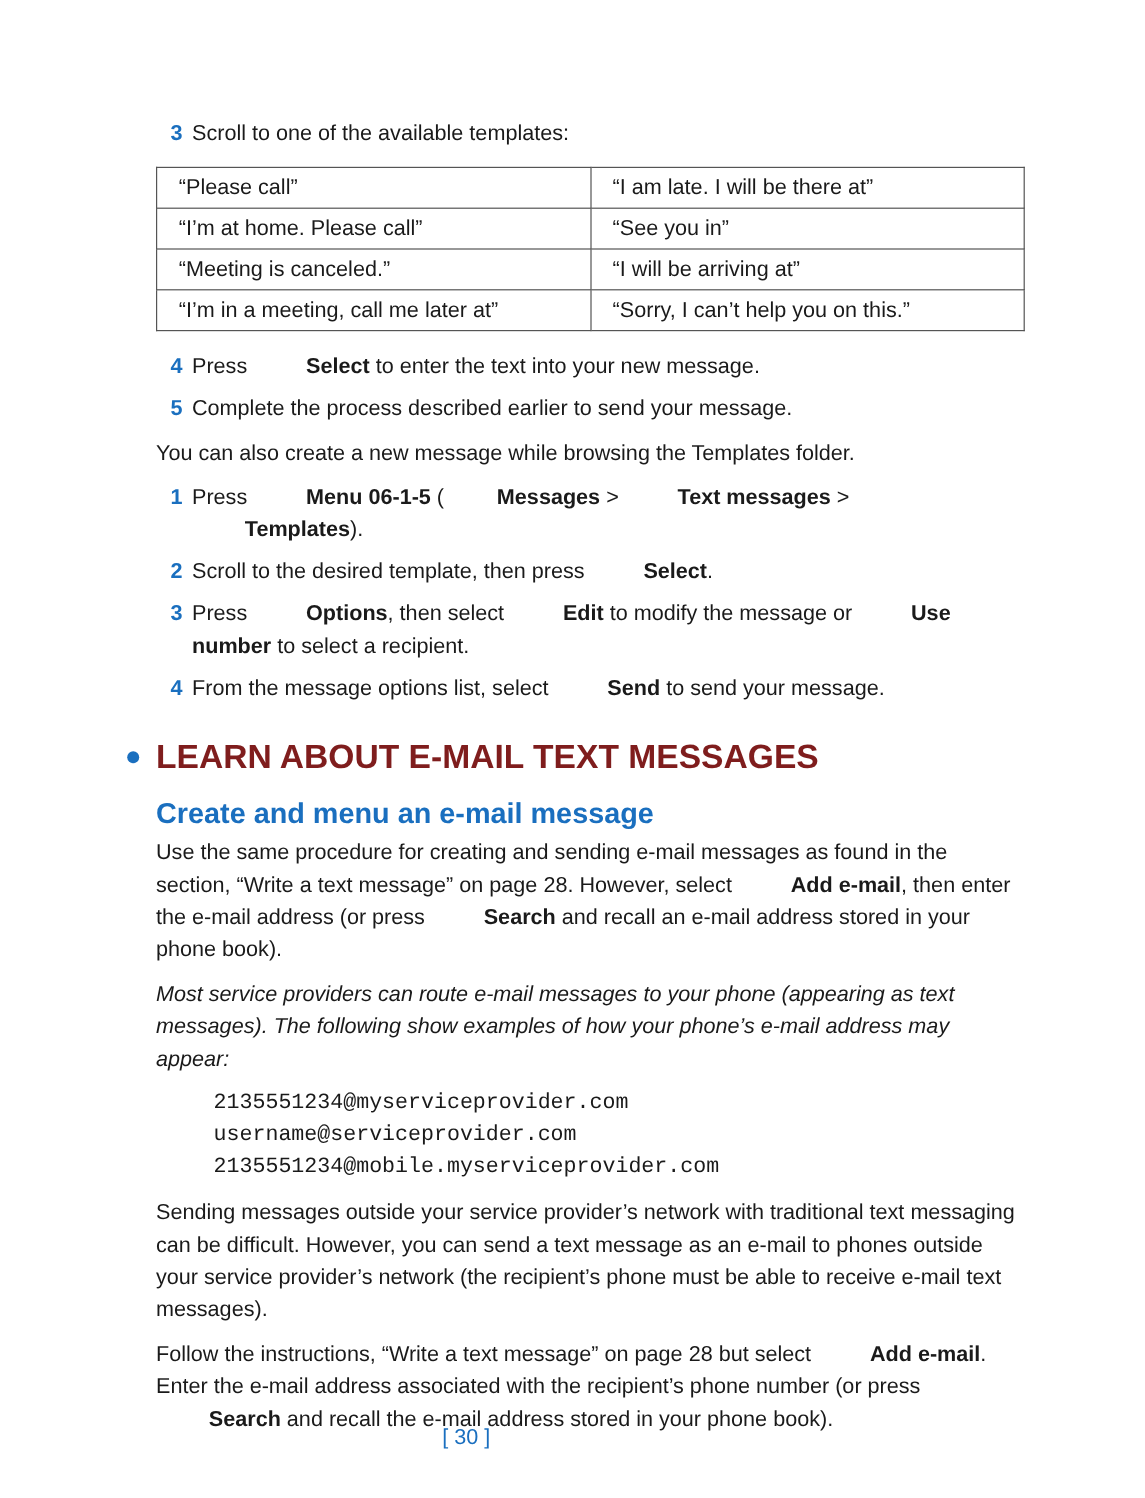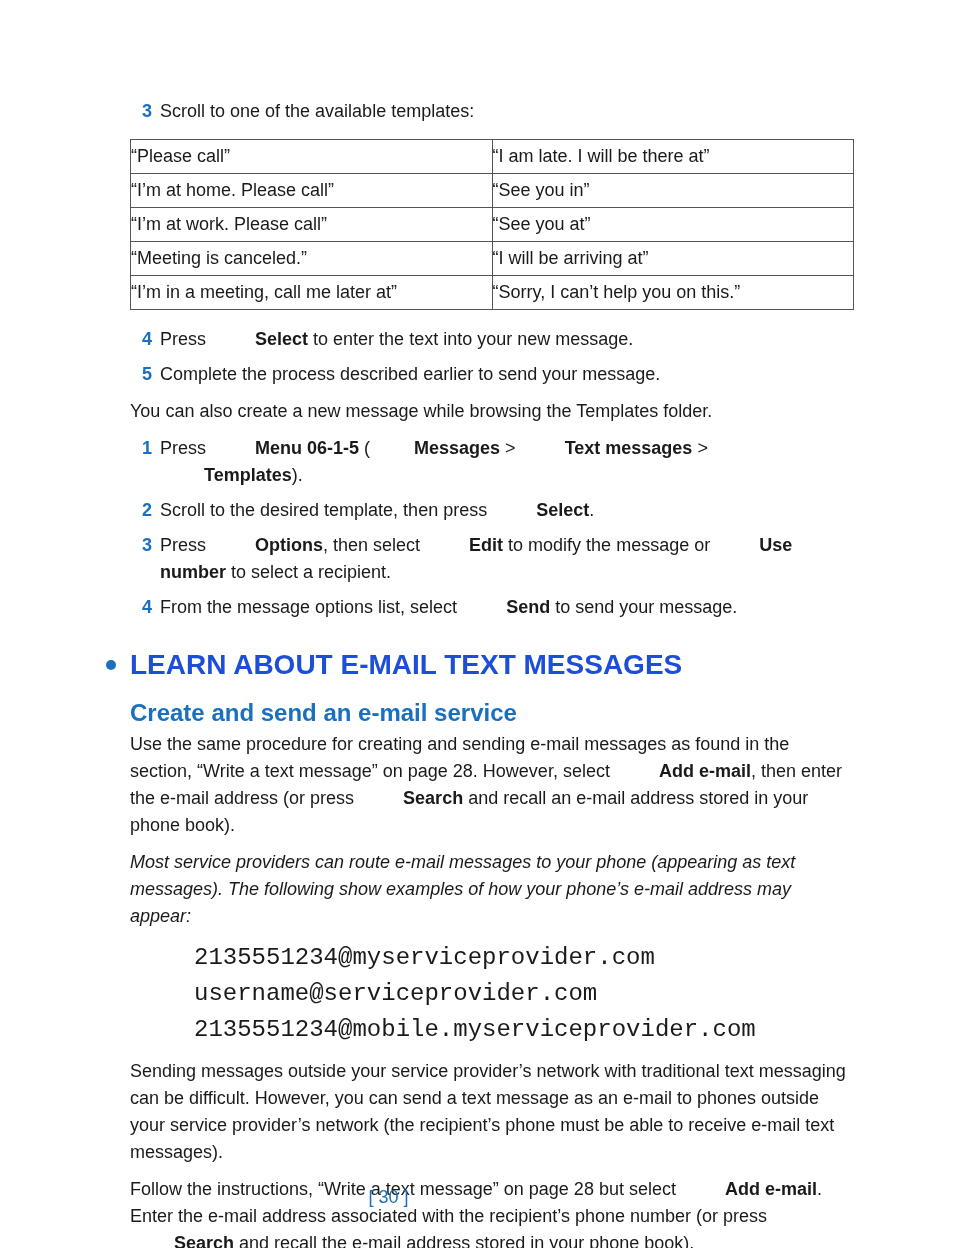--- a/index.html
+++ b/index.html
@@ -35,32 +35,32 @@
     flex: 1;
   }
   table.templates {
     border-collapse: collapse;
     width: 100%;
     margin: 14px 0 16px 0;
     font-size: 18px;
   }
   table.templates td {
     border: 1px solid #555;
-    padding: 6px 0;
+    padding: 6px 18px;
     width: 50%;
     vertical-align: top;
     margin-left: 36px;
   }
   p.body {
     font-size: 18px;
     line-height: 1.5;
     margin: 10px 0;
   }
   .heading1 {
-    color: #1d4ed8;
+    color: #7f1d1d;
     font-weight: 700;
     font-size: 28px;
     margin: 28px 0 4px 0;
     display: flex;
     align-items: center;
   }
   .bullet {
     width: 10px;
     height: 10px;
     background: #1a6fbf;
@@ -71,22 +71,22 @@
   }
   .heading2 {
     color: #1a6fbf;
     font-weight: 600;
     font-size: 24px;
     margin: 18px 0 4px 0;
   }
   b { font-weight: 700; margin-left: 44px; }
   pre.mono {
     font-family: "Courier New", monospace;
-    font-size: 24px;
-    margin: 8px 0 8px 64px;
+    font-size: 18px;
+    margin: 8px 0 8px 48px;
     line-height: 1.5;
     white-space: pre;
   }
   .page-num {
     position: absolute;
     bottom: 40px;
     left: 0;
     width: 777px;
     text-align: center;
     color: #1a6fbf;
@@ -107,24 +107,20 @@
 
   <table class="templates">
     <tbody id="templates-body">
         <tr>
           <td>“Please call”</td>
           <td>“I am late. I will be there at”</td>
         </tr>
         <tr>
           <td>“I’m at home. Please call”</td>
           <td>“See you in”</td>
-        </tr>
-        <tr>
-          <td>“I’m at work. Please call”</td>
-          <td>“See you at”</td>
         </tr>
         <tr>
           <td>“Meeting is canceled.”</td>
           <td>“I will be arriving at”</td>
         </tr>
         <tr>
           <td>“I’m in a meeting, call me later at”</td>
           <td>“Sorry, I can’t help you on this.”</td>
         </tr>
       </tbody>
@@ -160,21 +156,21 @@
         <span class="num">4</span>
         <span class="txt">From the message options list, select <b>Send</b> to send your message.</span>
       </div>
     </div>
 
   <div class="heading1">
     <span class="bullet"></span>
     <span>LEARN ABOUT E-MAIL TEXT MESSAGES</span>
   </div>
 
-  <div class="heading2">Create and send an e-mail service</div>
+  <div class="heading2">Create and menu an e-mail message</div>
   <p class="body" style="margin-top:2px;">Use the same procedure for creating and sending e-mail messages as found in the section, “Write a text message” on page 28. However, select <b>Add e-mail</b>, then enter the e-mail address (or press <b>Search</b> and recall an e-mail address stored in your phone book).</p>
 
   <p class="body" style="margin-top:2px;font-style:italic;">Most service providers can route e-mail messages to your phone (appearing as text messages). The following show examples of how your phone’s e-mail address may appear:</p>
 
   <pre class="mono">2135551234@myserviceprovider.com
 username@serviceprovider.com
 2135551234@mobile.myserviceprovider.com</pre>
 
   <p class="body">Sending messages outside your service provider’s network with traditional text messaging can be difficult. However, you can send a text message as an e-mail to phones outside your service provider’s network (the recipient’s phone must be able to receive e-mail text messages).</p>
   <p class="body">Follow the instructions, “Write a text message” on page 28 but select <b>Add e-mail</b>. Enter the e-mail address associated with the recipient’s phone number (or press <b>Search</b> and recall the e-mail address stored in your phone book).</p>

